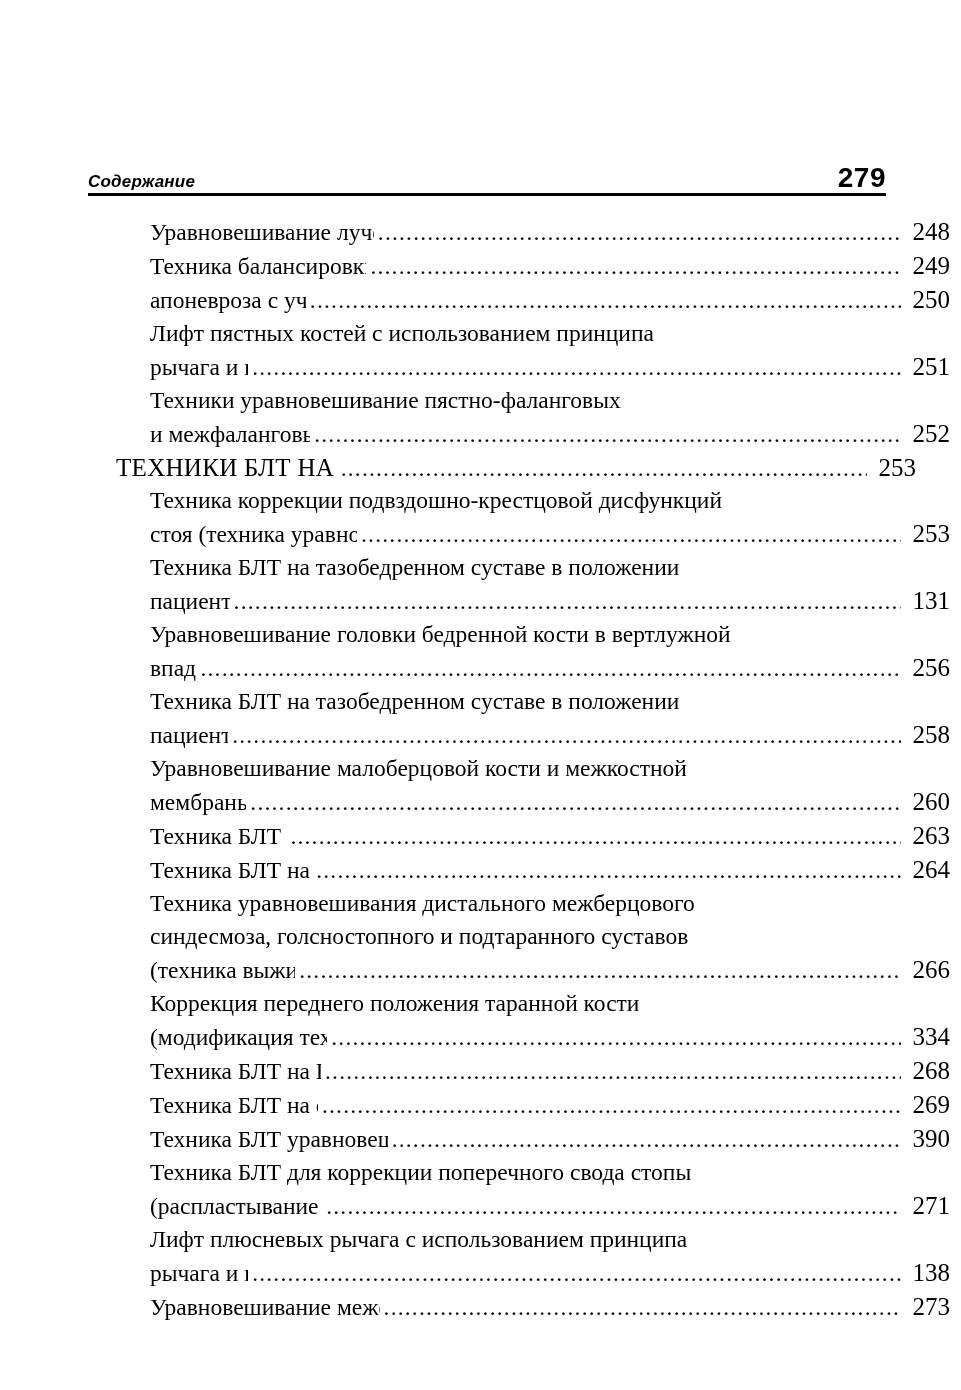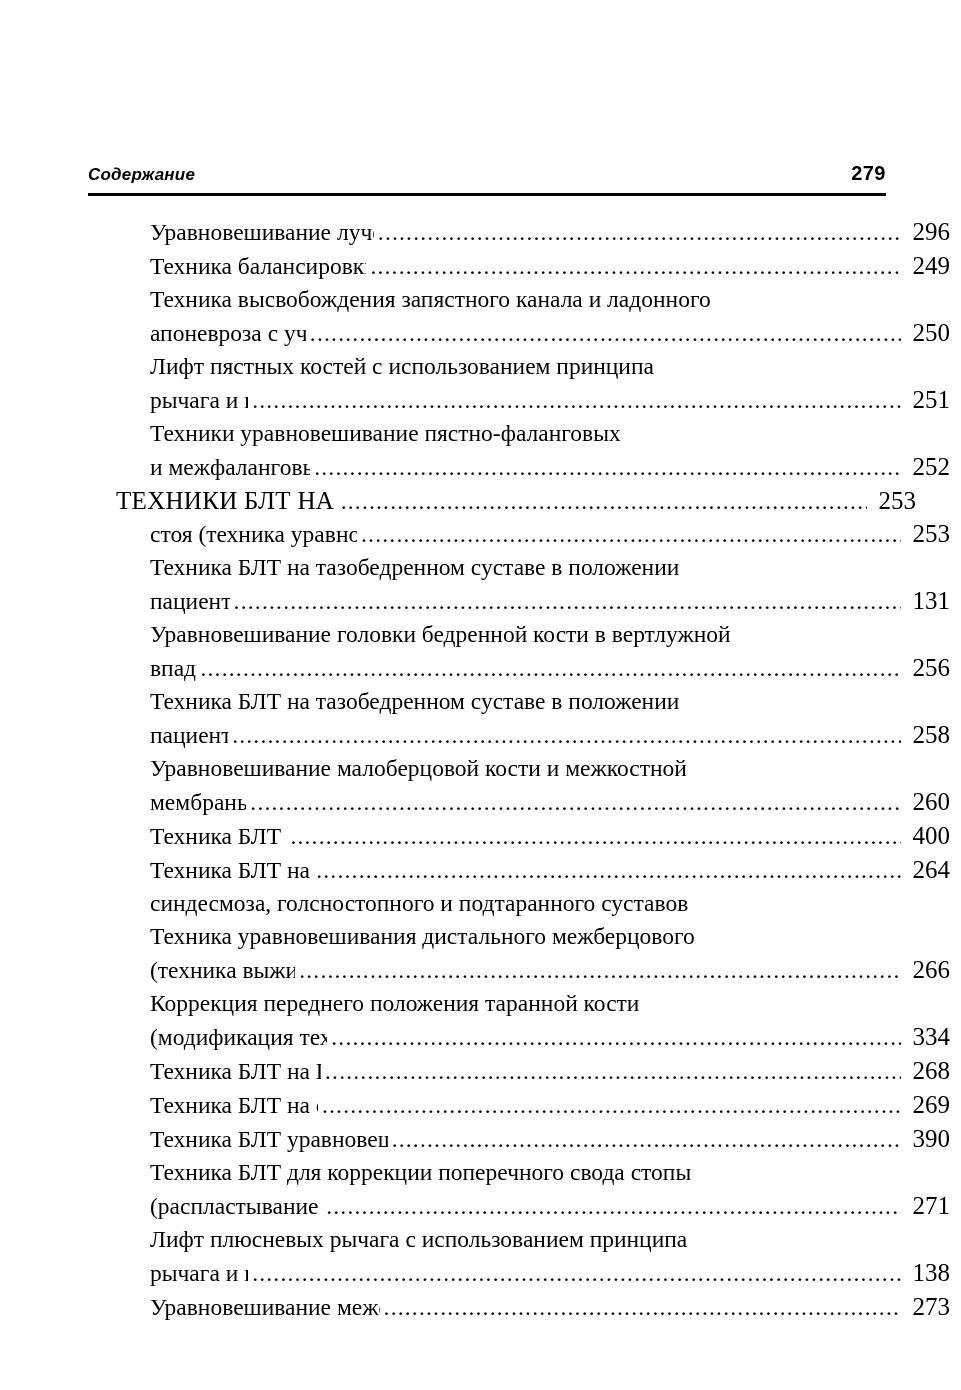--- a/index.html
+++ b/index.html
@@ -33,21 +33,21 @@
   }
   .header-title {
     font-family: "Liberation Sans", sans-serif;
     font-size: 17px;
     font-style: italic;
     font-weight: 600;
     letter-spacing: 0.2px;
   }
   .header-page {
     font-family: "Liberation Sans", sans-serif;
-    font-size: 20px;
+    font-size: 28px;
     font-weight: 700;
     letter-spacing: 0.5px;
   }
   .header-rule {
     position: absolute;
     left: 88px;
     top: 193px;
     width: 798px;
     height: 3px;
     background: #000000;
@@ -125,32 +125,31 @@
     <div class="header-title">Содержание</div>
     <div class="header-page">279</div>
   </div>
   <div class="header-rule"></div>
 
   <div class="toc" id="toc-list">
       <div class="entry indent">
         <div class="entry-line">
           <span class="etext">Уравновешивание лучезапястного сустава в тракции</span>
           <span class="leader"></span>
-          <span class="pagenum">296</span>
+          <span class="pagenum">248</span>
         </div>
       </div>
       <div class="entry indent">
         <div class="entry-line">
           <span class="etext">Техника балансировки отдельных костей запястья</span>
           <span class="leader"></span>
           <span class="pagenum">249</span>
         </div>
       </div>
       <div class="entry indent">
-        <div class="cont-line">Техника высвобождения запястного канала и ладонного</div>
         <div class="entry-line">
           <span class="etext">апоневроза с участием пациента</span>
           <span class="leader"></span>
           <span class="pagenum">250</span>
         </div>
       </div>
       <div class="entry indent">
         <div class="cont-line">Лифт пястных костей с использованием принципа</div>
         <div class="entry-line">
           <span class="etext">рычага и подвески</span>
@@ -167,20 +166,21 @@
         </div>
       </div>
       <div class="entry top">
         <div class="entry-line">
           <span class="etext">ТЕХНИКИ БЛТ НА НИЖНЕЙ КОНЕЧНОСТИ</span>
           <span class="leader"></span>
           <span class="pagenum">253</span>
         </div>
       </div>
       <div class="entry indent">
+        <div class="cont-line">Техника коррекции подвздошно-крестцовой дисфункций</div>
         <div class="entry-line">
           <span class="etext">стоя (техника уравновешивания тазовой кости)</span>
           <span class="leader"></span>
           <span class="pagenum">253</span>
         </div>
       </div>
       <div class="entry indent">
         <div class="cont-line">Техника БЛТ на тазобедренном суставе в положении</div>
         <div class="entry-line">
           <span class="etext">пациента лежа</span>
@@ -209,33 +209,33 @@
         <div class="entry-line">
           <span class="etext">мембраны голени.</span>
           <span class="leader"></span>
           <span class="pagenum">260</span>
         </div>
       </div>
       <div class="entry indent">
         <div class="entry-line">
           <span class="etext">Техника БЛТ надколенника</span>
           <span class="leader"></span>
-          <span class="pagenum">400</span>
+          <span class="pagenum">263</span>
         </div>
       </div>
       <div class="entry indent">
         <div class="entry-line">
           <span class="etext">Техника БЛТ на коленном суставе</span>
           <span class="leader"></span>
           <span class="pagenum">264</span>
         </div>
       </div>
       <div class="entry indent">
+        <div class="cont-line">Техника уравновешивания дистального межберцового</div>
         <div class="cont-line">синдесмоза, голсностопного и подтаранного суставов</div>
-        <div class="cont-line">Техника уравновешивания дистального межберцового</div>
         <div class="entry-line">
           <span class="etext">(техника выжимания лимона)</span>
           <span class="leader"></span>
           <span class="pagenum">266</span>
         </div>
       </div>
       <div class="entry indent">
         <div class="cont-line">Коррекция переднего положения таранной кости</div>
         <div class="entry-line">
           <span class="etext">(модификация техники снятия сапога)</span>

